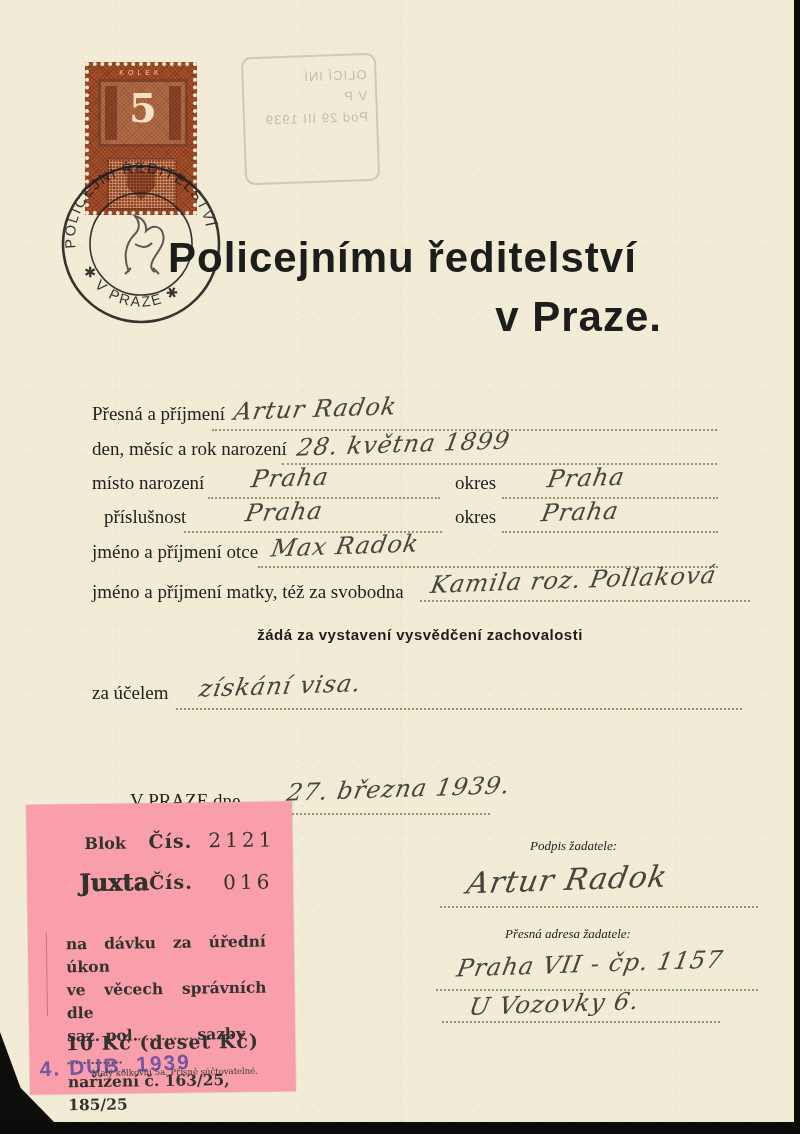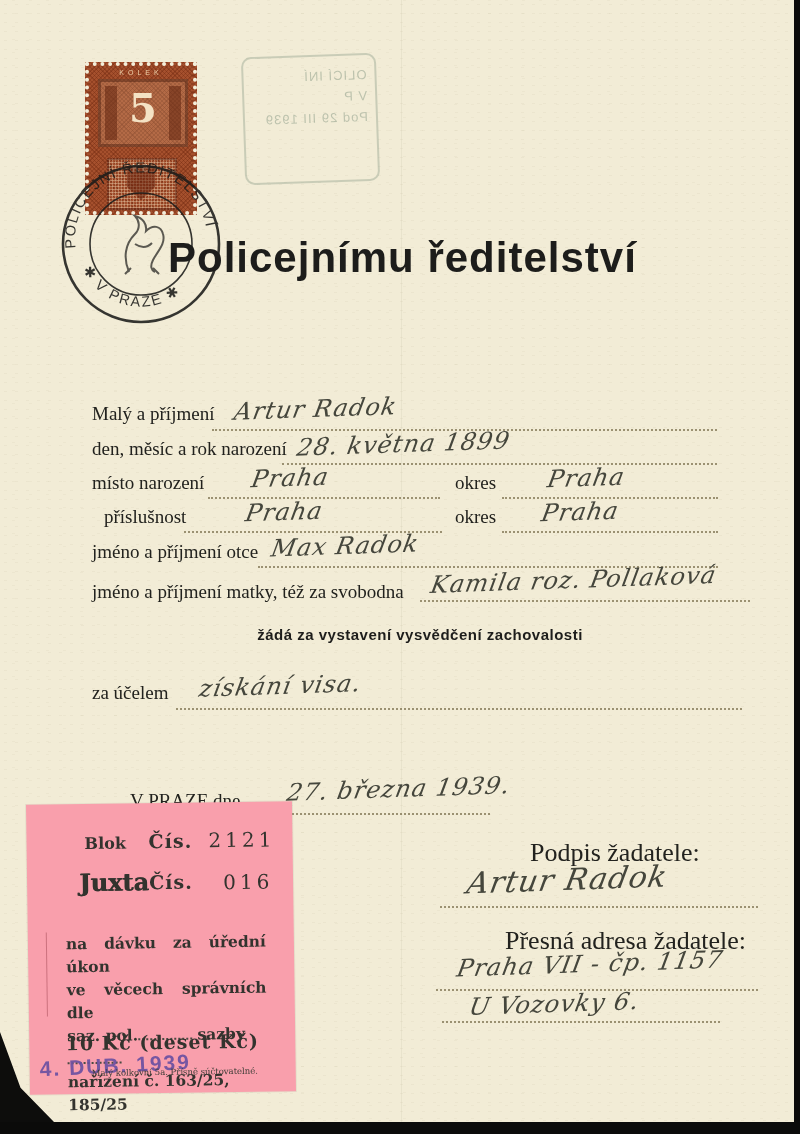--- a/index.html
+++ b/index.html
@@ -57,21 +57,21 @@
 
   
   .lbl{position:absolute;font-size:19px;color:#22221e;white-space:nowrap;}
   .dots{position:absolute;height:1px;border-bottom:2px dotted rgba(125,115,80,0.75);}
   .hw{position:absolute;font-family:"DejaVu Serif",serif;font-style:italic;color:#45463c;
       font-size:24px;white-space:nowrap;transform:skewX(-12deg) rotate(-2deg);letter-spacing:1px;}
   .request{position:absolute;left:100px;top:626px;width:640px;text-align:center;
     font-family:"Liberation Sans",sans-serif;font-weight:bold;font-size:15px;color:#1d1d1b;letter-spacing:0.5px;}
 
   
-  .sig-label{position:absolute;font-size:26px;color:#22221e;}
+  .sig-label{position:absolute;font-size:13px;color:#22221e;font-style:italic;}
   .sig-hw{font-size:30px;}
 
   
   .slip{position:absolute;left:28px;top:803px;width:266px;height:290px;background:#f99fac;
     transform:rotate(-0.8deg);box-shadow:0 0 0 1px rgba(0,0,0,0.05);
     font-family:"DejaVu Serif",serif;color:#33332e;}
   .slip-crease{position:absolute;left:18px;top:128px;width:1px;height:84px;background:rgba(120,30,40,0.35);}
   .slip-row{position:absolute;left:0;width:100%;}
   .slip-blok{position:absolute;left:58px;font-weight:bold;font-size:16px;}
   .slip-cis{position:absolute;left:122px;font-weight:bold;font-size:19px;letter-spacing:1px;}
@@ -126,23 +126,24 @@
       </text>
       <g stroke="#1c1c1a" fill="none" stroke-width="2" opacity="0.8">
         <path d="M84,124 C78,110 80,96 90,86 C96,80 94,72 90,68 C98,70 102,76 101,83 C108,76 116,78 118,86 C121,96 112,104 108,112 C105,118 106,122 110,124"></path>
         <path d="M90,96 C96,100 102,100 107,95"></path>
         <path d="M86,120 L80,126 M108,120 L114,126"></path>
       </g>
     </svg>
 
     <div class="title-block">
       <div class="title-l1">Policejnímu ředitelství</div>
-    </div>
-
-    <span class="lbl" style="left:92px;top:403px">Malý a příjmení</span>
+      <div class="title-l2">v Praze.</div>
+    </div>
+
+    <span class="lbl" style="left:92px;top:403px">Přesná a příjmení</span>
     <div class="dots" style="left:212px;top:428px;width:505px"></div>
     <span class="hw" style="left:235px;top:395px">Artur Radok</span>
 
     <span class="lbl" style="left:92px;top:438px">den, měsíc a rok narození</span>
     <div class="dots" style="left:282px;top:462px;width:435px"></div>
     <span class="hw" style="left:298px;top:430px">28. května 1899</span>
 
     <span class="lbl" style="left:92px;top:472px">místo narození</span>
     <div class="dots" style="left:208px;top:496px;width:232px"></div>
     <span class="hw" style="left:252px;top:464px">Praha</span>

